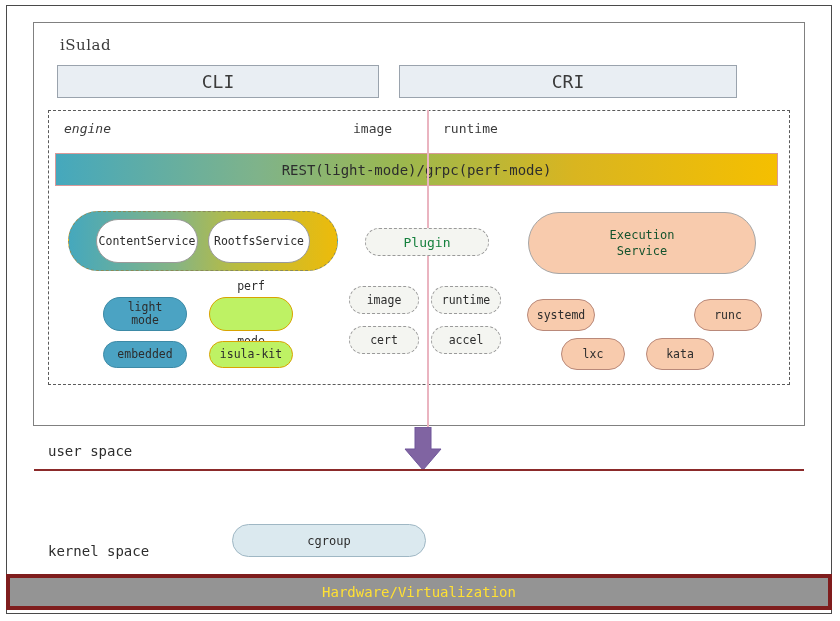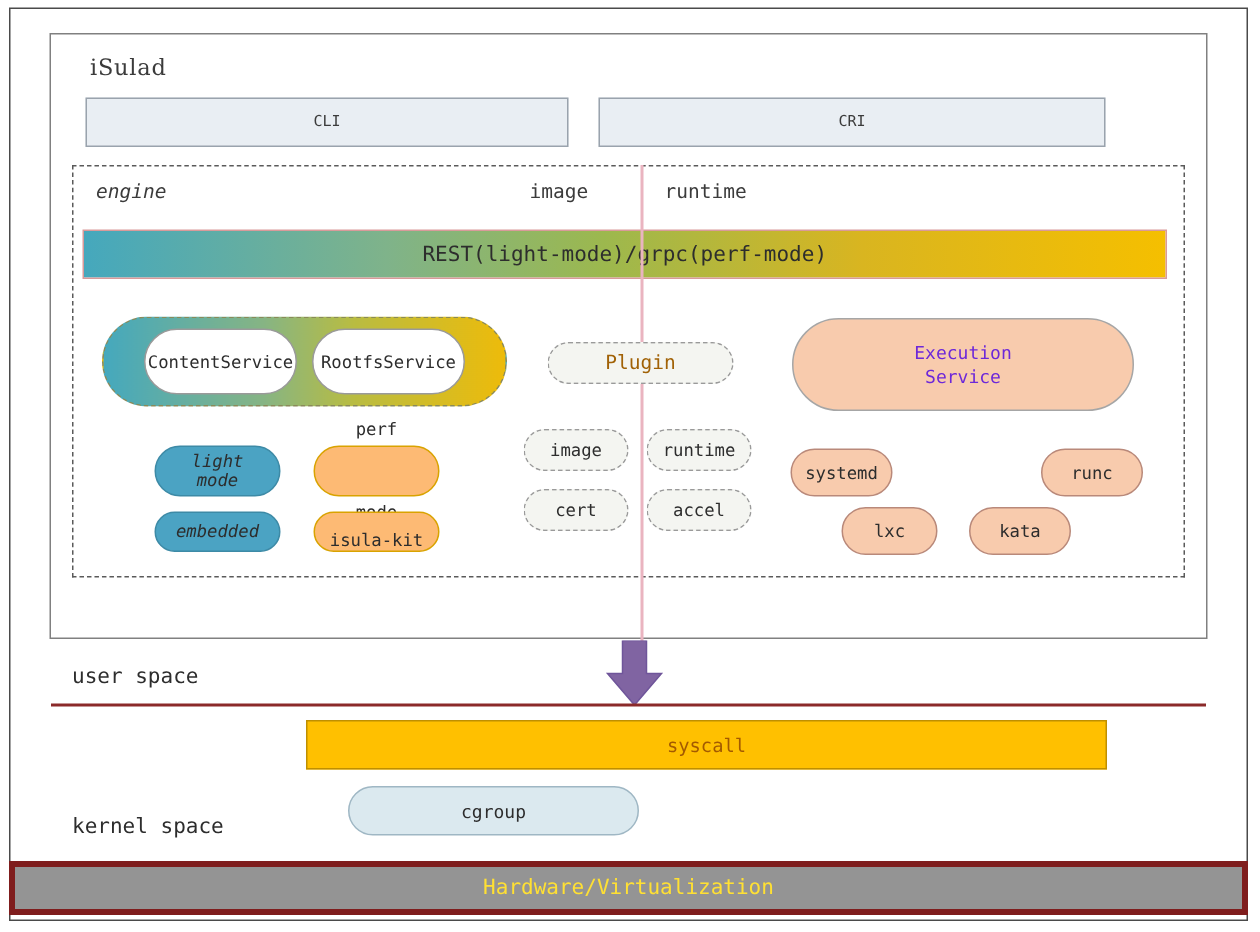--- a/index.html
+++ b/index.html
@@ -53,21 +53,21 @@
   
   .api-box {
     position: absolute;
     height: 33px;
     background: #e9eef3;
     border: 1px solid #9aa3ad;
     box-sizing: border-box;
     display: flex;
     align-items: center;
     justify-content: center;
-    font-size: 10px;
+    font-size: 18px;
     color: #3b3b3b;
   }
   .api-cli { left: 57px; top: 65px; width: 322px; }
   .api-cri { left: 399px; top: 65px; width: 338px; }
 
   
   .engine-box {
     position: absolute;
     left: 48px;
     top: 110px;
@@ -155,66 +155,66 @@
     width: 124px;
     height: 28px;
     border-radius: 14px;
     border: 1.5px dashed #9a9a9a;
     background: #f4f5f1;
     box-sizing: border-box;
     display: flex;
     align-items: center;
     justify-content: center;
     font-size: 13px;
-    color: #a16207;
+    color: #15803d;
   }
 
   
   .exec-service {
     position: absolute;
     left: 528px;
     top: 212px;
     width: 228px;
     height: 62px;
     border-radius: 31px;
     background: #f8cbad;
     border: 1px solid #a6a6a6;
     box-sizing: border-box;
     display: flex;
     flex-direction: column;
     align-items: center;
     justify-content: center;
     font-size: 12px;
     line-height: 16px;
-    color: #6d28d9;
+    color: #14532d;
   }
 
   
   .pill {
     position: absolute;
     box-sizing: border-box;
     display: flex;
     flex-direction: column;
     align-items: center;
     justify-content: center;
     font-size: 11.5px;
     line-height: 13px;
     color: #2d2d2d;
     border: 1px solid #9a9a9a;
   }
-  .pill-blue  { background: #4ba3c3; border-color: #3d8aa6; font-style: italic; }
-  .pill-gold  { background: #fdba74; border-color: #d9a300; gap: 42px; }
+  .pill-blue  { background: #4ba3c3; border-color: #3d8aa6; }
+  .pill-gold  { background: #bef264; border-color: #d9a300; gap: 42px; }
   .pill-salmon{ background: #f8cbad; border-color: #b9897a; }
   .pill-dashed{ background: #f4f5f1; border: 1.5px dashed #9a9a9a; }
 
   
   .p-light    { left: 103px; top: 297px; width: 84px; height: 34px; border-radius: 17px; }
   .p-perf     { left: 209px; top: 297px; width: 84px; height: 34px; border-radius: 17px; }
   .p-embedded { left: 103px; top: 341px; width: 84px; height: 27px; border-radius: 14px; }
-  .p-isulakit { left: 209px; top: 341px; width: 84px; height: 27px; border-radius: 14px; justify-content: flex-end; }
+  .p-isulakit { left: 209px; top: 341px; width: 84px; height: 27px; border-radius: 14px; }
 
   
   .p-image    { left: 349px; top: 286px; width: 70px; height: 28px; border-radius: 14px; }
   .p-runtime  { left: 431px; top: 286px; width: 70px; height: 28px; border-radius: 14px; }
   .p-cert     { left: 349px; top: 326px; width: 70px; height: 28px; border-radius: 14px; align-items: center; }
   .p-accel    { left: 431px; top: 326px; width: 70px; height: 28px; border-radius: 14px; }
 
   
   .p-systemd  { left: 527px; top: 299px; width: 68px; height: 32px; border-radius: 16px; }
   .p-runc     { left: 694px; top: 299px; width: 68px; height: 32px; border-radius: 16px; }
@@ -394,23 +394,20 @@
   <div class="space-label lbl-kernel">kernel space</div>
 
   <div class="arrow-wrap">
     <svg width="40" height="44" viewBox="0 0 40 44">
       <polygon points="12,0 28,0 28,22 38,22 20,43 2,22 12,22" fill="#8064a2" stroke="#6f559a" stroke-width="1"></polygon>
     </svg>
   </div>
 
   <div class="kernel-divider"></div>
 
-  <div class="syscall-bar">
-    <span>syscall</span>
-  </div>
 
   <div class="kpill k-cgroup">
     <span>cgroup</span>
   </div>
 
   <div class="hardware-bar">
     <span>Hardware/Virtualization</span>
   </div>
 
 </div>

